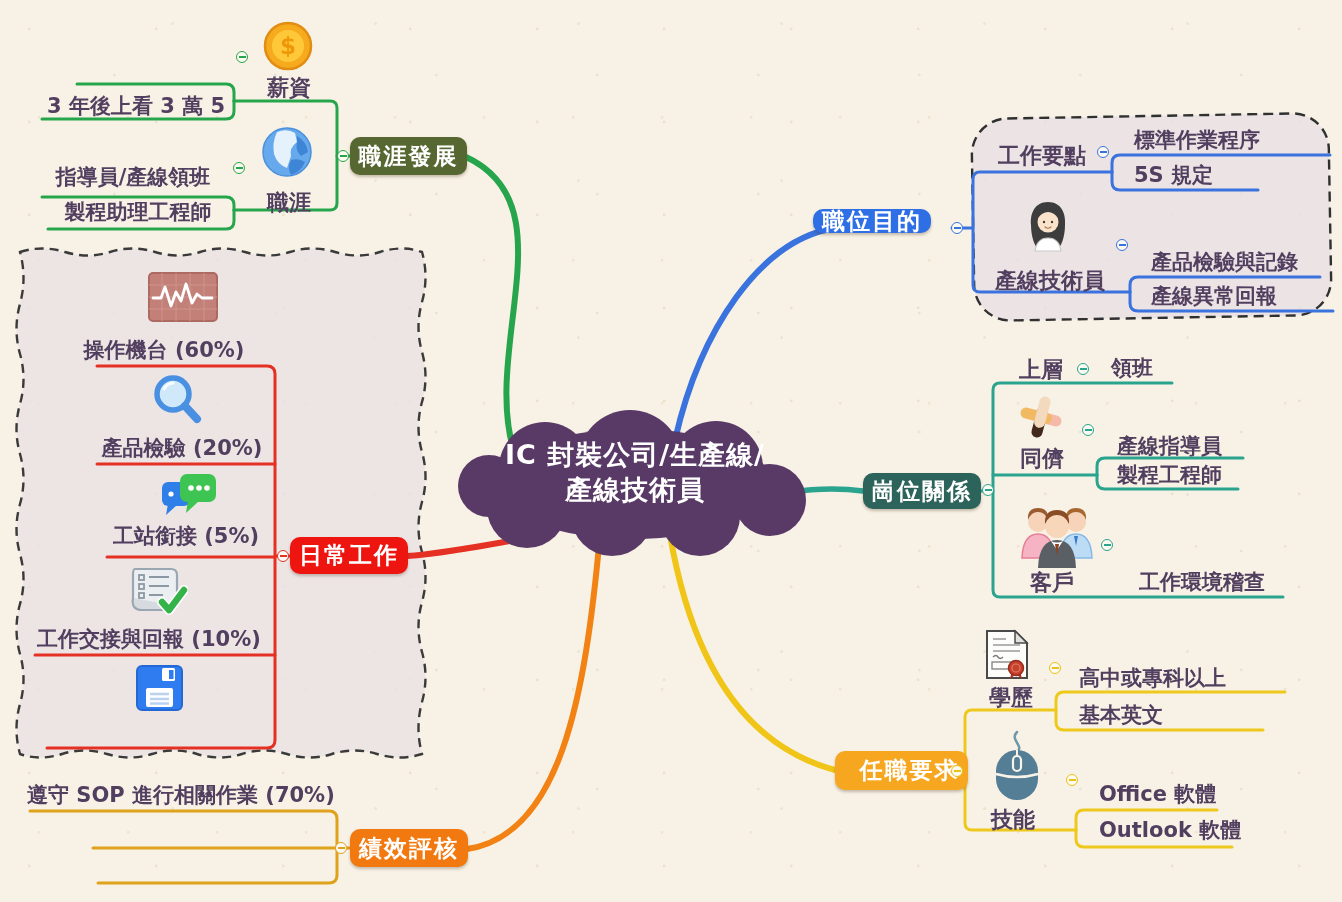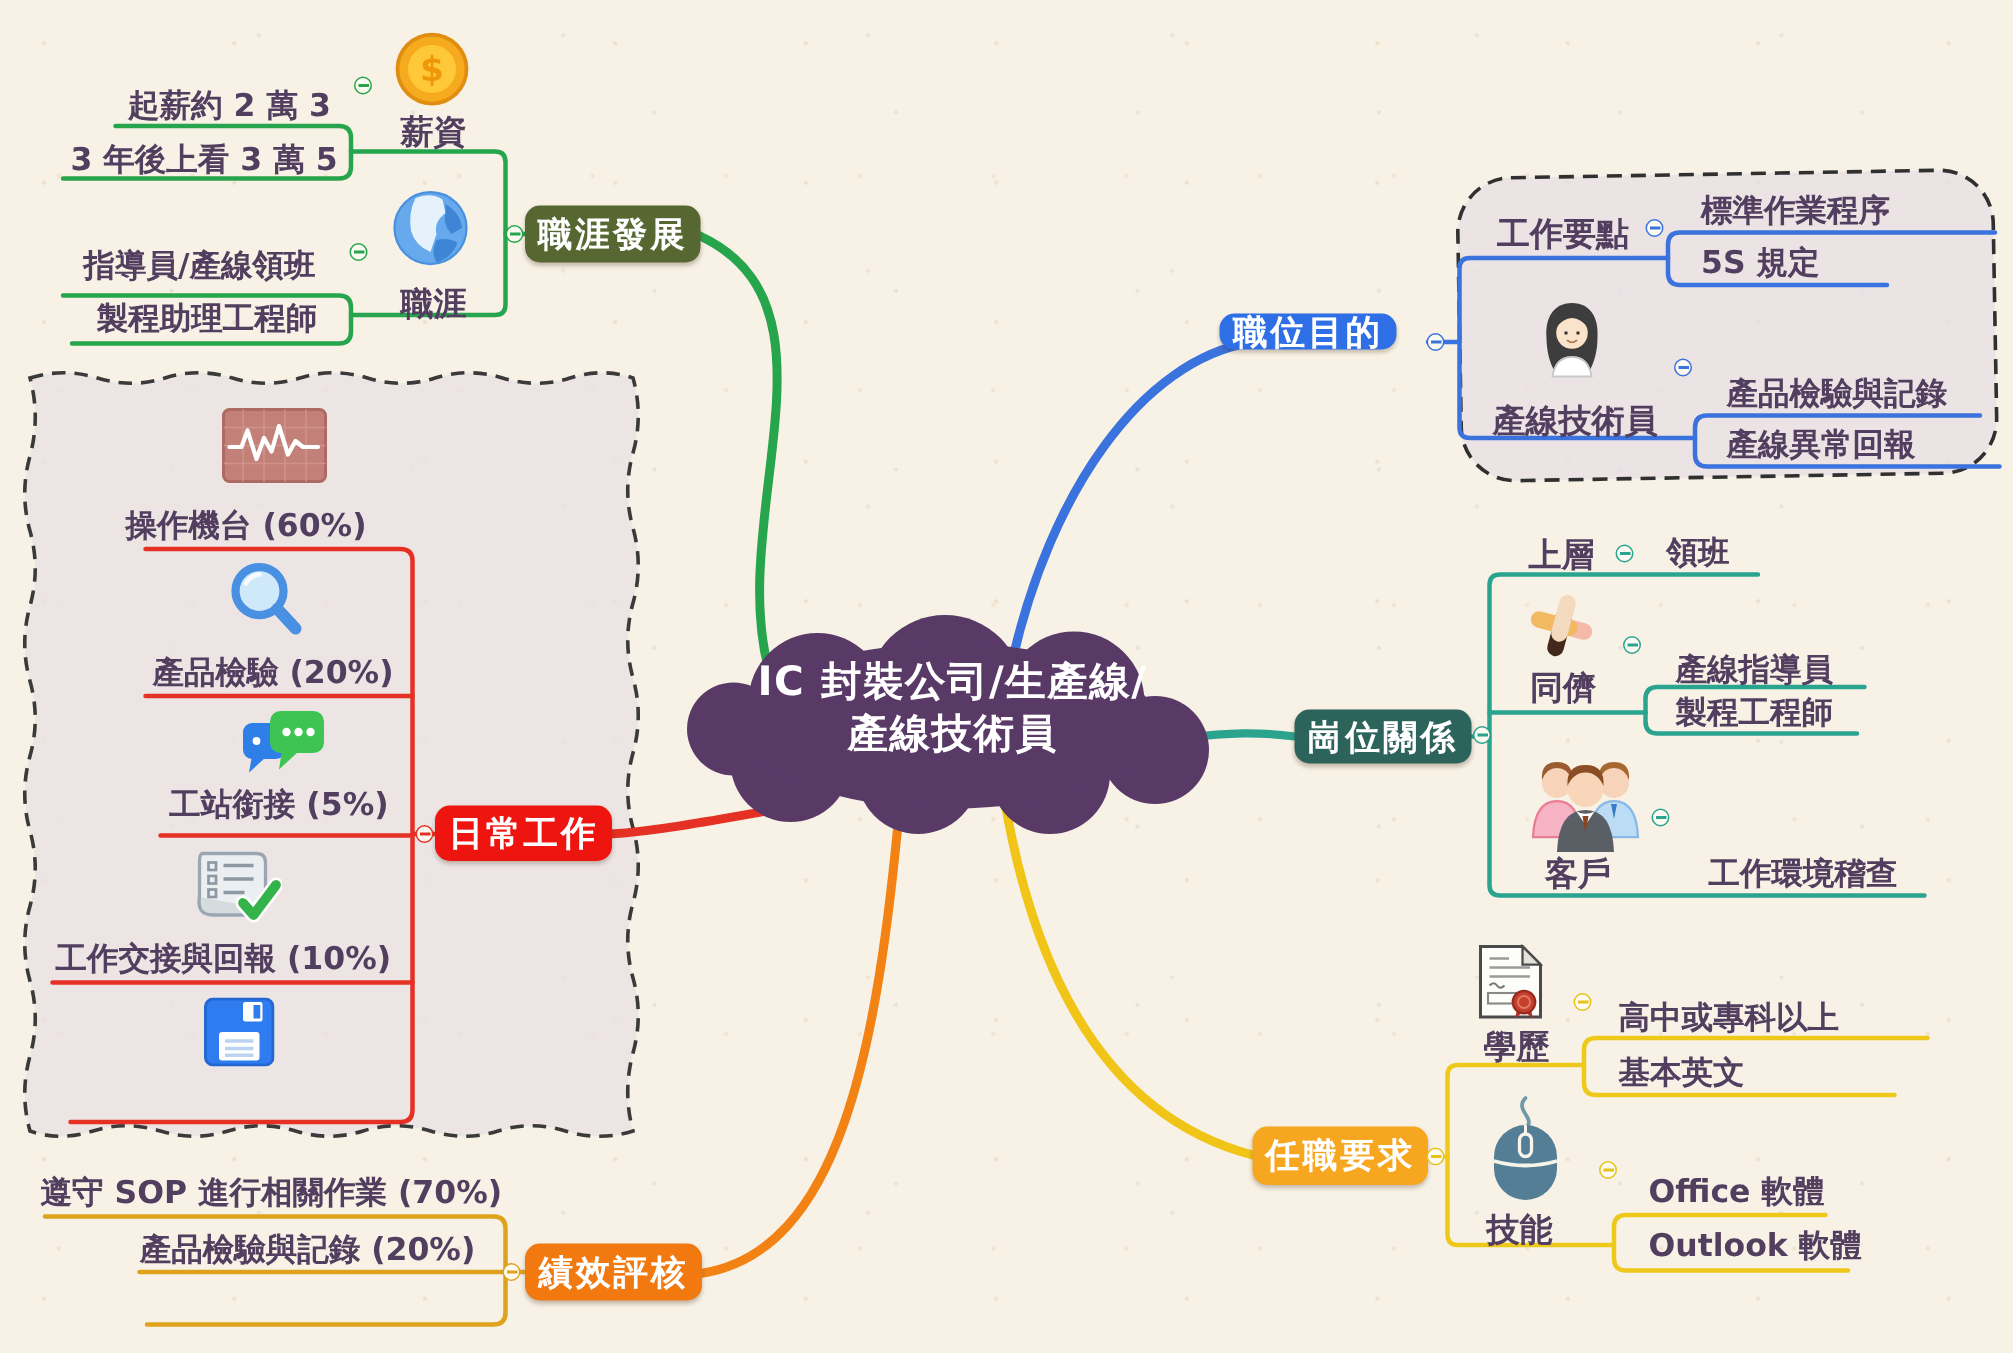--- a/index.html
+++ b/index.html
@@ -125,26 +125,25 @@
     </div>
   <div class="node" style="left:863px;top:473px;width:118px;height:36px;background:#2c635a;">
       <span>崗位關係</span>
     </div>
   <div class="node" style="left:290px;top:537px;width:118px;height:37px;background:#ee1511;">
       <span>日常工作</span>
     </div>
   <div class="node" style="left:350px;top:829px;width:118px;height:38px;background:#f2790f;">
       <span>績效評核</span>
     </div>
-  <div class="node" style="left:835px;top:751px;width:117px;height:39px;background:#f6a71f;">
+  <div class="node" style="left:835px;top:751px;width:117px;height:39px;background:#f6a71f;padding-left:16px;">
       <span>任職要求</span>
     </div>
 
   <div class="t lbl ctr" style="left:239px;top:73px;width:100px;">薪資</div>
-  <div class="t leaf ctr" style="left:53px;top:56px;width:200px;">起薪約 2 萬 3</div>
   <div class="t leaf ctr" style="left:36px;top:92px;width:200px;">3 年後上看 3 萬 5</div>
   <div class="t lbl ctr" style="left:239px;top:188px;width:100px;">職涯</div>
   <div class="t leaf ctr" style="left:33px;top:163px;width:200px;">指導員/產線領班</div>
   <div class="t leaf ctr" style="left:38px;top:198px;width:200px;">製程助理工程師</div>
 
   <div class="t lbl" style="left:998px;top:141px;">工作要點</div>
   <div class="t leaf" style="left:1134px;top:126px;">標準作業程序</div>
   <div class="t leaf" style="left:1134px;top:161px;">5S 規定</div>
   <div class="t lbl" style="left:995px;top:266px;">產線技術員</div>
   <div class="t leaf" style="left:1151px;top:248px;">產品檢驗與記錄</div>
@@ -157,21 +156,20 @@
   <div class="t leaf" style="left:1117px;top:461px;">製程工程師</div>
   <div class="t lbl" style="left:1030px;top:568px;">客戶</div>
   <div class="t leaf" style="left:1139px;top:568px;">工作環境稽查</div>
 
   <div class="t leaf ctr" style="left:64px;top:336px;width:200px;">操作機台 (60%)</div>
   <div class="t leaf ctr" style="left:82px;top:434px;width:200px;">產品檢驗 (20%)</div>
   <div class="t leaf ctr" style="left:86px;top:522px;width:200px;">工站銜接 (5%)</div>
   <div class="t leaf ctr" style="left:37px;top:625px;width:220px;">工作交接與回報 (10%)</div>
 
   <div class="t leaf ctr" style="left:27px;top:781px;width:300px;">遵守 SOP 進行相關作業 (70%)</div>
-  <div class="t leaf ctr" style="left:55px;top:819px;width:300px;">產品檢驗與記錄 (20%)</div>
 
   <div class="t lbl" style="left:989px;top:683px;">學歷</div>
   <div class="t leaf" style="left:1079px;top:664px;">高中或專科以上</div>
   <div class="t leaf" style="left:1079px;top:701px;">基本英文</div>
   <div class="t lbl" style="left:991px;top:805px;">技能</div>
   <div class="t leaf" style="left:1099px;top:780px;">Office 軟體</div>
   <div class="t leaf" style="left:1099px;top:816px;">Outlook 軟體</div>
 
   <div class="icon" style="left:263px;top:21px;">
     <svg width="50" height="50" viewBox="0 0 50 50">

